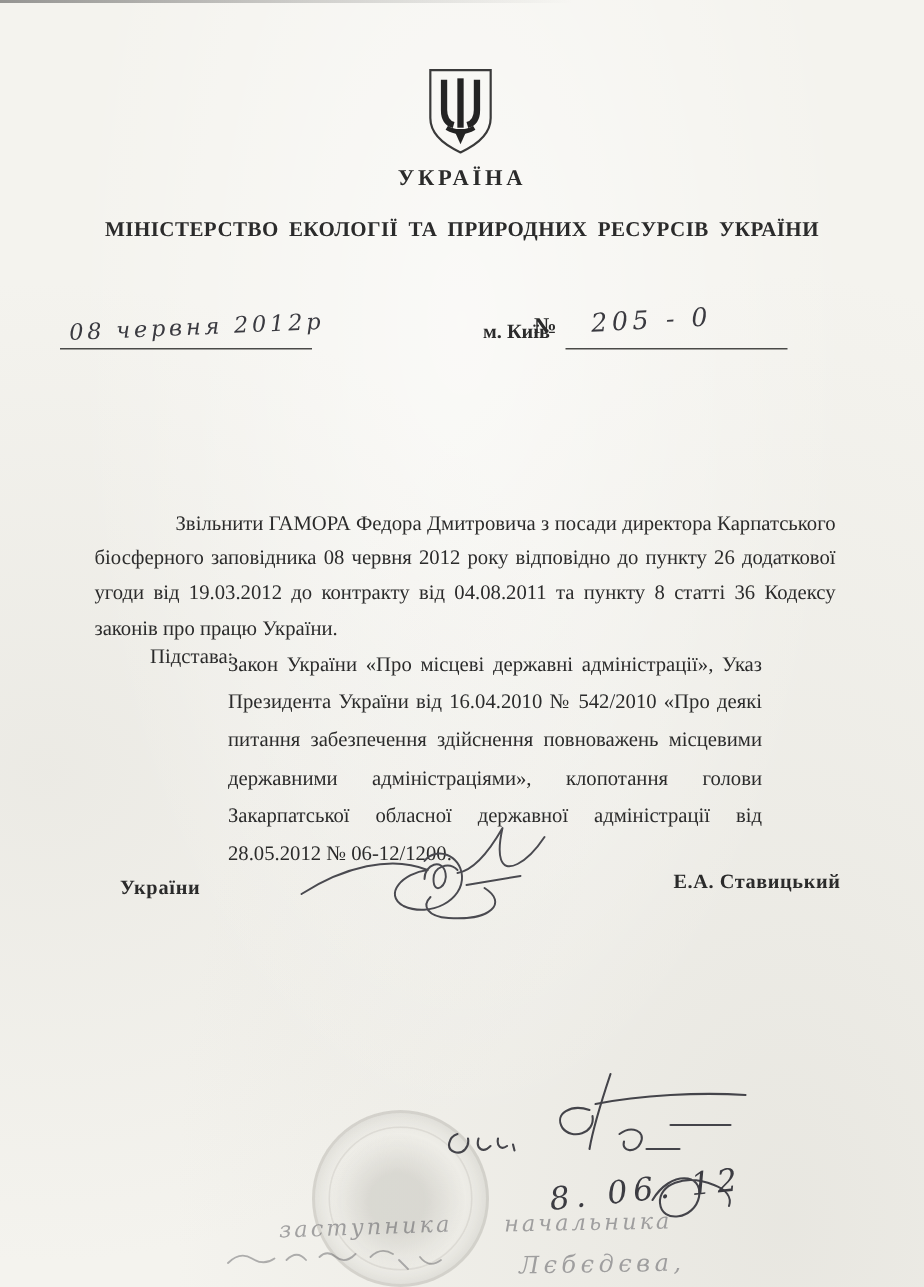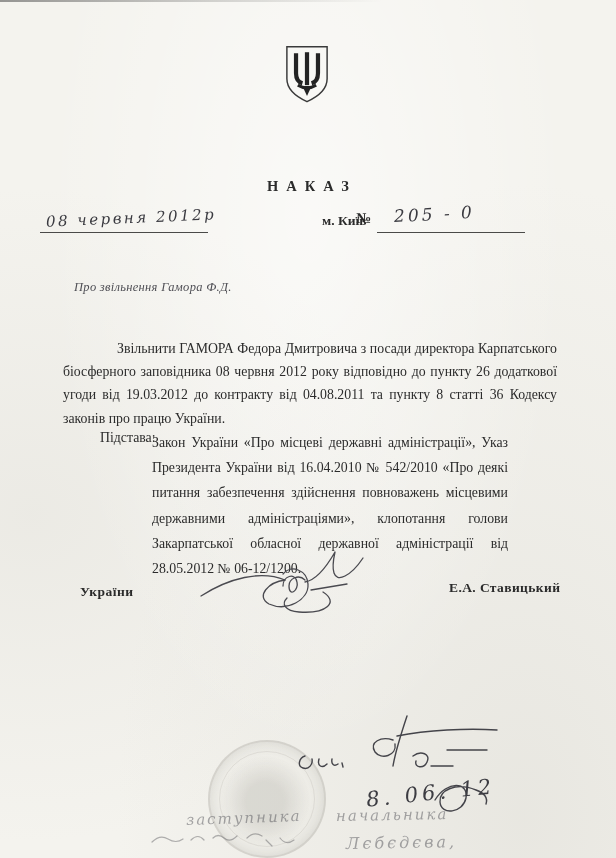--- a/index.html
+++ b/index.html
@@ -88,30 +88,30 @@
       <g fill="none" stroke="#232323">
         <path d="M20 10 V32 Q20 41 27 43" stroke-width="4.6"></path>
         <path d="M44 10 V32 Q44 41 37 43" stroke-width="4.6"></path>
         <path d="M32 9 V45" stroke-width="4.6"></path>
         <path d="M22 45 Q32 51 42 45" stroke-width="3.4"></path>
       </g>
       <path d="M27 46 L32 57 L37 46 Z" fill="#232323"></path>
     </svg>
   </div>
 
-  <div class="abs center doctype">НАКАЗ</div>
+  <div class="abs center country">УКРАЇНА</div>
+  <div class="abs center ministry">МІНІСТЕРСТВО ЕКОЛОГІЇ ТА ПРИРОДНИХ РЕСУРСІВ УКРАЇНИ</div>
 
   <div class="abs hand date-hand">08 червня 2012р</div>
   <div class="abs date-line"></div>
   <div class="abs city">м. Київ</div>
   <div class="abs num-label">№</div>
   <div class="abs hand num-hand">205 - 0</div>
   <div class="abs num-line"></div>
 
-  <div class="abs subject">Про звільнення Гамора Ф.Д.</div>
 
   <div class="abs order-text">Звільнити ГАМОРА Федора Дмитровича з посади директора Карпатського біосферного заповідника 08 червня 2012 року відповідно до пункту 26 додаткової угоди від 19.03.2012 до контракту від 04.08.2011 та пункту 8 статті 36 Кодексу законів про працю України.</div>
 
   <div class="abs basis-wrap">
     <div class="basis-label">Підстава:</div>
     <div class="basis-text">Закон України «Про місцеві державні адміністрації», Указ Президента України від 16.04.2010 № 542/2010 «Про деякі питання забезпечення здійснення повноважень місцевими державними адміністраціями», клопотання голови Закарпатської обласної державної адміністрації від 28.05.2012 № 06-12/1200.</div>
   </div>
 
   <div class="abs sig-title">України</div>
   <div class="abs sig-svg">

